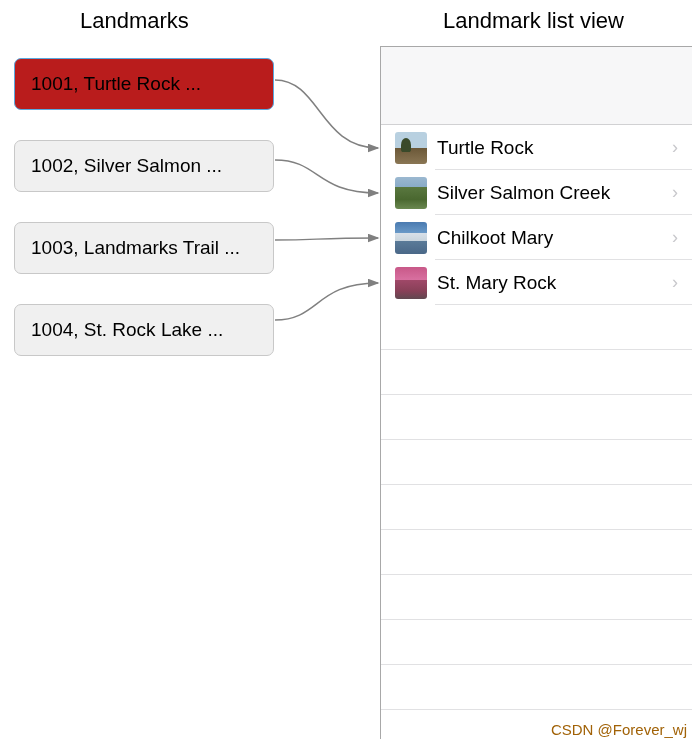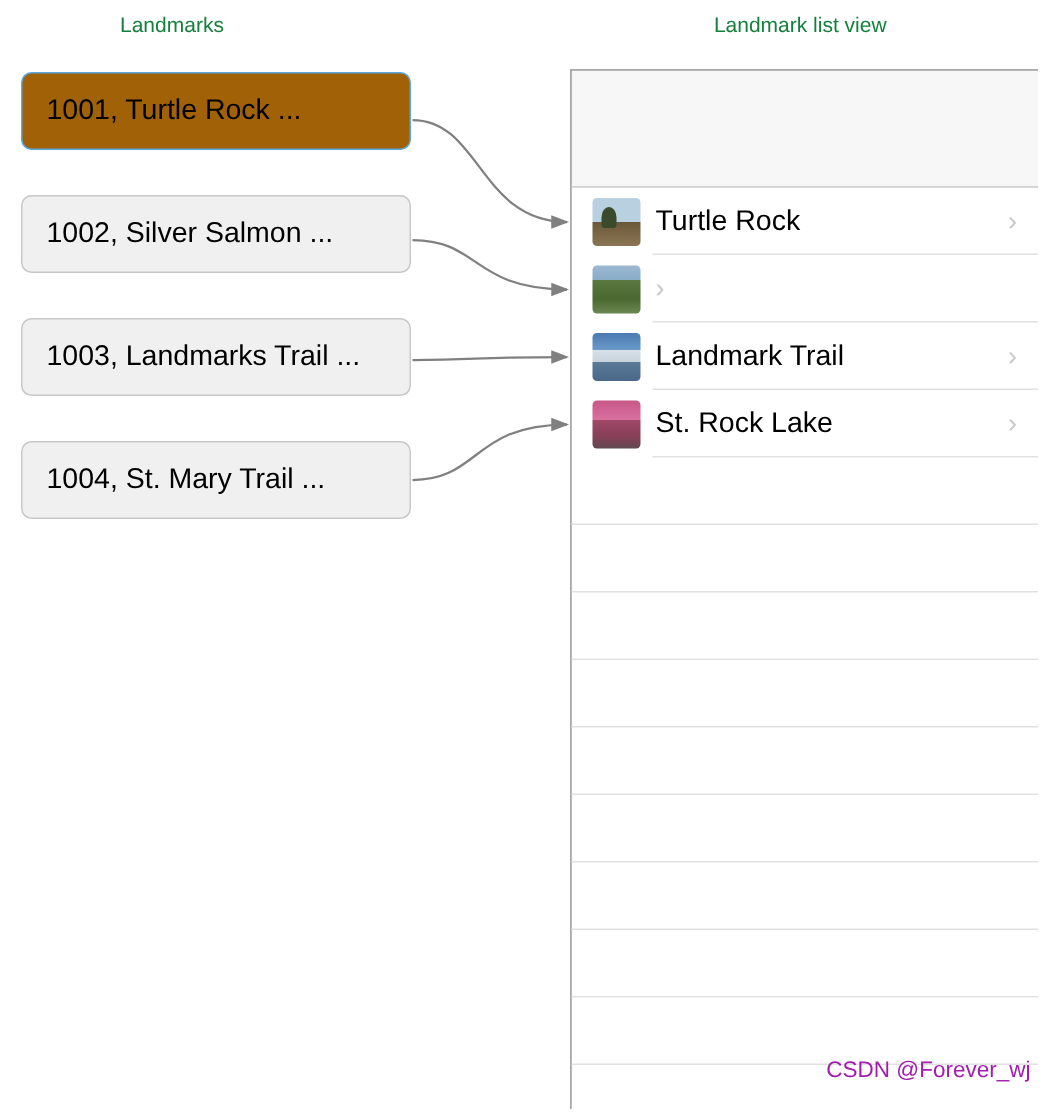--- a/index.html
+++ b/index.html
@@ -23,22 +23,22 @@
       padding: 0;
     }
     
     .left-section {
       width: 280px;
       padding-top: 0;
       position: relative;
     }
     
     .section-header {
-      font-size: 14px;
-      color: #15803d;
+      font-size: 22px;
+      color: #000000;
       font-weight: 400;
       padding: 8px 0 24px 0;
     }
     
     .left-header {
       padding-left: 80px;
     }
     
     .right-header {
       text-align: center;
@@ -51,21 +51,21 @@
       padding: 14px 16px;
       margin-bottom: 30px;
       font-size: 19px;
       color: #000000;
       width: 260px;
       margin-left: 14px;
       position: relative;
     }
     
     .data-card.selected {
-      background: #a16207;
+      background: #b91c1c;
       border-color: #5aa8de;
     }
     
     .data-card.normal {
       background: #f0f0f0;
       margin-top: 15px;
     }
     
     .right-section {
       flex: 1;
@@ -170,75 +170,76 @@
     }
     
     .connector-svg {
       position: absolute;
       pointer-events: none;
       z-index: 5;
     }
     
     .watermark {
       position: absolute;
-      bottom: 20px;
+      bottom: 4px;
       right: 10px;
       font-size: 15px;
-      color: #a21caf;
+      color: #a16207;
       font-weight: 400;
     }
   </style>
 </head>
 <body>
 
 <div class="container">
   <div class="left-section">
     <div class="section-header left-header">Landmarks</div>
 
     <div class="data-card selected">
       <span>1001, Turtle Rock ...</span>
     </div>
     <div class="data-card normal">
       <span>1002, Silver Salmon ...</span>
     </div>
     <div class="data-card normal">
       <span>1003, Landmarks Trail ...</span>
     </div>
     <div class="data-card normal">
-      <span>1004, St. Mary Trail ...</span>
+      <span>1004, St. Rock Lake ...</span>
     </div>
   </div>
 
   <div class="right-section">
     <div class="section-header right-header" style="padding-left:90px; text-align:center;">Landmark list view</div>
 
     <div class="phone-frame">
       <div class="phone-statusbar"></div>
       <div class="list-area">
 
         <div class="list-row">
           <div class="thumb thumb-turtle"></div>
           <div class="row-label">Turtle Rock</div>
           <div class="chevron">›</div>
         </div>
 
         <div class="list-row">
           <div class="thumb thumb-salmon"></div>
+          <div class="row-label">Silver Salmon Creek</div>
           <div class="chevron">›</div>
         </div>
 
         <div class="list-row">
           <div class="thumb thumb-chilkoot"></div>
-          <div class="row-label">Landmark Trail</div>
+          <div class="row-label">Chilkoot Mary</div>
           <div class="chevron">›</div>
         </div>
 
         <div class="list-row">
           <div class="thumb thumb-stmary"></div>
-          <div class="row-label">St. Rock Lake</div>
+          <div class="row-label">St. Mary Rock</div>
           <div class="chevron">›</div>
         </div>
 
         <div class="empty-row"></div>
         <div class="empty-row"></div>
         <div class="empty-row"></div>
         <div class="empty-row"></div>
         <div class="empty-row"></div>
         <div class="empty-row"></div>
         <div class="empty-row"></div>

